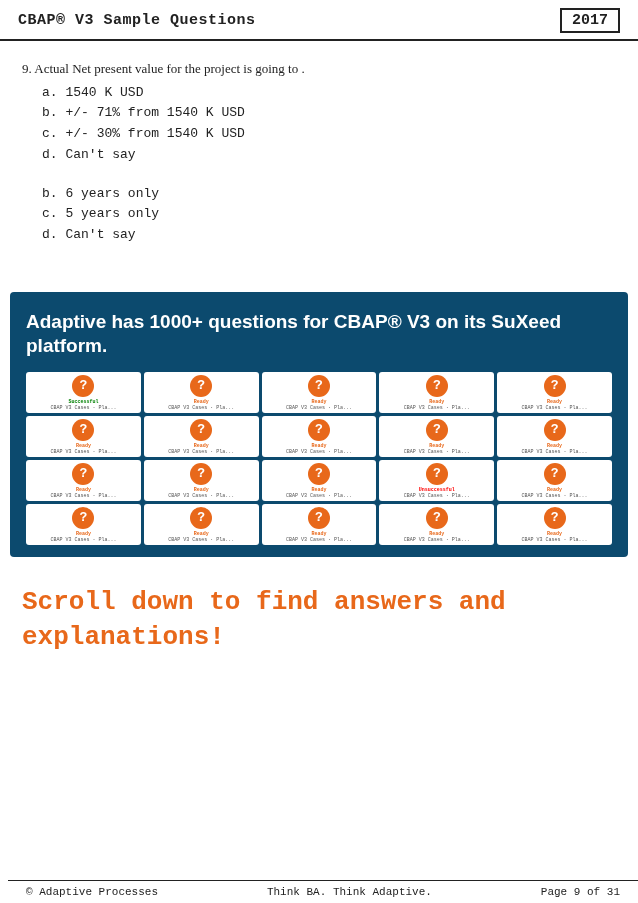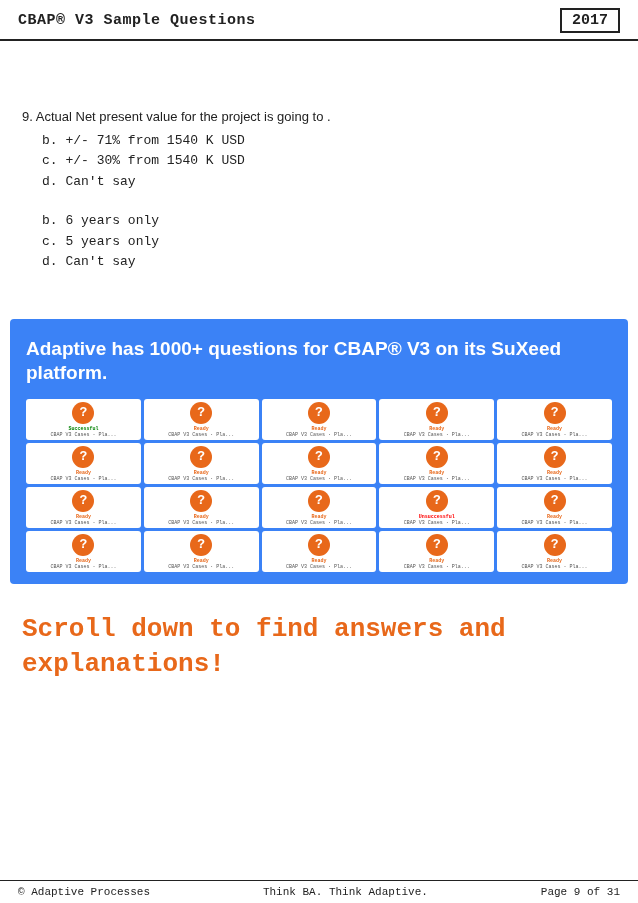--- a/index.html
+++ b/index.html
@@ -39,41 +39,40 @@
     
     .content {
       padding: 18px 22px 10px 22px;
     }
 
     .question-block {
       margin-bottom: 18px;
     }
 
     .question-text {
-      font-family: Liberation Sans, sans-serif;
+      font-family: Liberation Serif, serif;
       font-size: 13px;
       margin-bottom: 4px;
       line-height: 1.5;
-      margin-top: 48px;
     }
 
     .options {
       padding-left: 20px;
     }
 
     .option {
       font-family: 'Courier New', Courier, monospace;
       font-size: 13px;
       line-height: 1.6;
     }
 
     
     .ad-banner {
       margin: 18px 10px 18px 10px;
-      background: #3b82f6;
+      background: #0c4a6e;
       border-radius: 4px;
       overflow: hidden;
       padding: 18px 16px 12px 16px;
     }
 
     .ad-headline {
       color: #fff;
       font-family: Arial, sans-serif;
       font-weight: bold;
       font-size: 19px;
@@ -154,21 +153,21 @@
       font-family: 'Courier New', Courier, monospace;
       font-size: 26px;
       font-weight: bold;
       line-height: 1.35;
     }
 
     
     .footer {
       position: absolute;
       bottom: 0;
-      left: 0;
+      left: 8px;
       right: 0;
       border-top: 1.5px solid #222;
       display: flex;
       justify-content: space-between;
       padding: 5px 18px;
       font-family: 'Courier New', Courier, monospace;
       font-size: 11px;
       color: #222;
     }
   </style>
@@ -182,20 +181,24 @@
 
 <div class="content">
 
   <div class="question-block">
     <div class="question-text">
       <span>9.</span>
       <span>Actual Net present value for the project is going to .</span>
     </div>
     <div class="options">
       <div class="option">
+        <span>a.</span>
+        <span>1540 K USD</span>
+      </div>
+      <div class="option">
         <span>b.</span>
         <span>+/- 71% from 1540 K USD</span>
       </div>
       <div class="option">
         <span>c.</span>
         <span>+/- 30% from 1540 K USD</span>
       </div>
       <div class="option">
         <span>d.</span>
         <span>Can't say</span>

